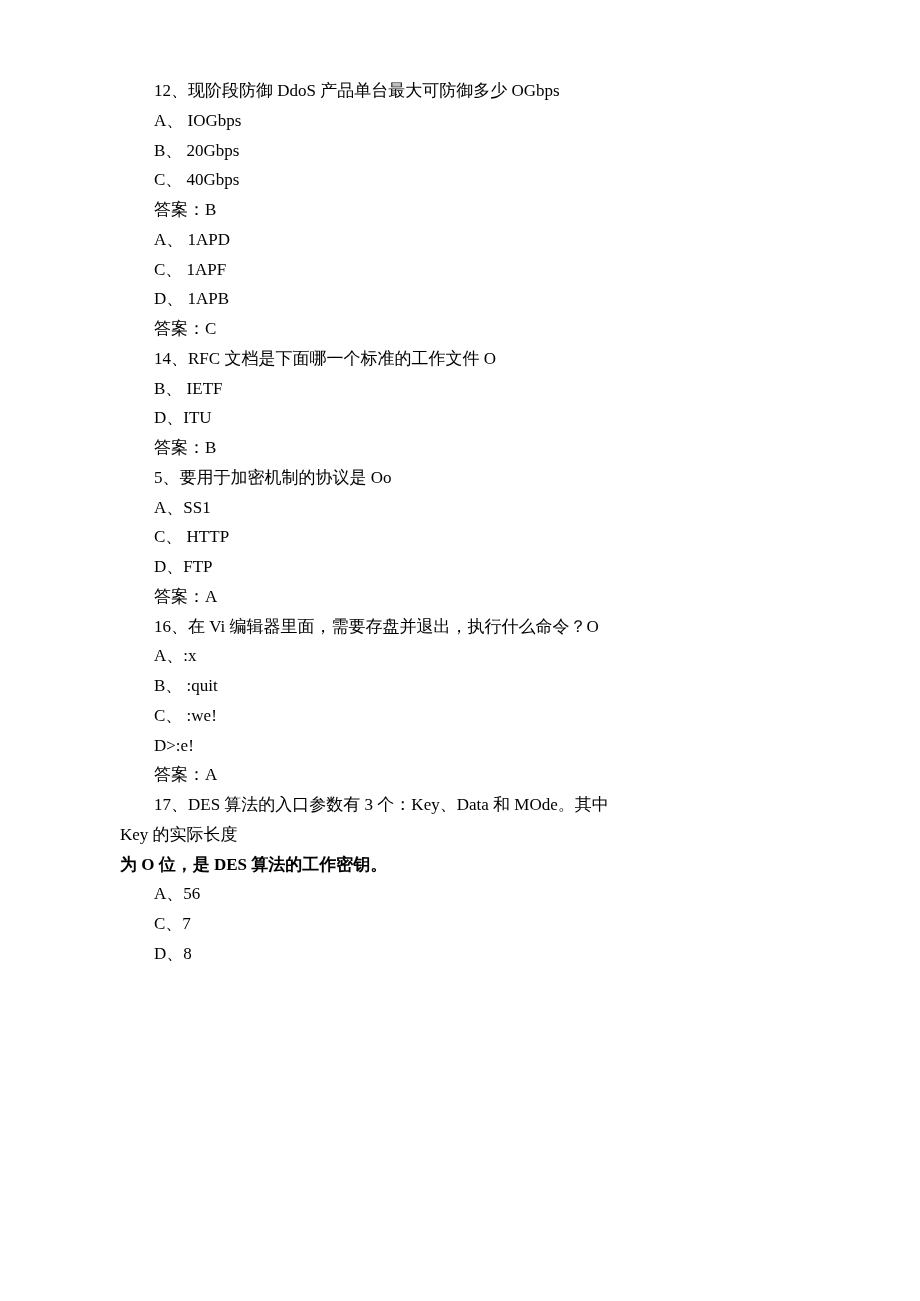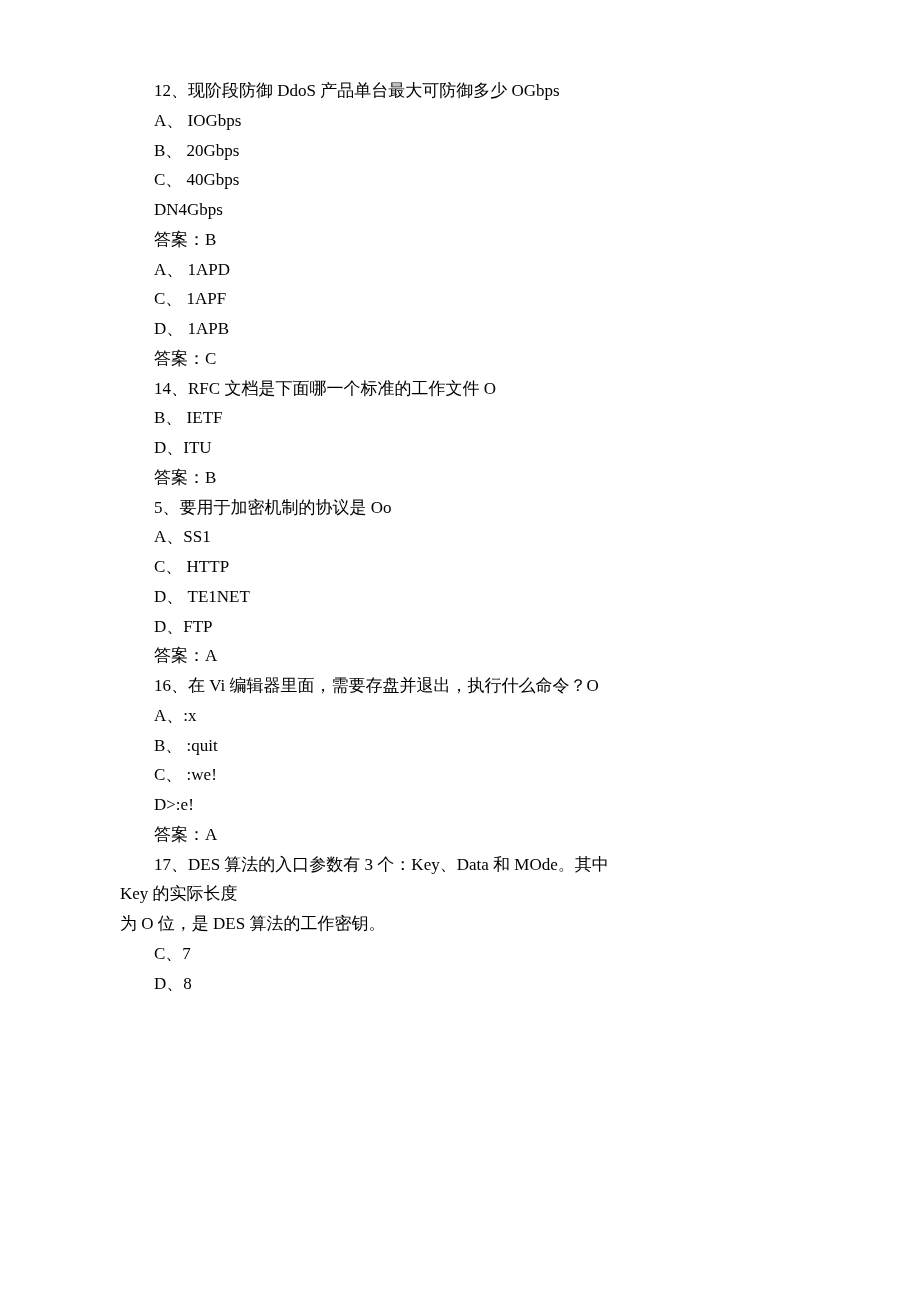--- a/index.html
+++ b/index.html
@@ -17,49 +17,49 @@
     box-sizing: border-box;
     padding: 48px 120px 80px 120px;
     margin-top: 28px;
   }
   .line {
     text-indent: 2em;
     white-space: pre-wrap;
   }
   .line-noindent {
     text-indent: 0;
+    font-weight: bold;
   }
 </style>
 </head>
 <body>
 
 <div class="page">
   <div class="line">12、现阶段防御 DdoS 产品单台最大可防御多少 OGbps</div>
   <div class="line">A、 IOGbps</div>
   <div class="line">B、 20Gbps</div>
   <div class="line">C、 40Gbps</div>
-  <div class="line">DN4Gbps</div>
   <div class="line">答案：B</div>
   <div class="line">A、 1APD</div>
   <div class="line">C、 1APF</div>
   <div class="line">D、 1APB</div>
   <div class="line">答案：C</div>
   <div class="line">14、RFC 文档是下面哪一个标准的工作文件 O</div>
   <div class="line">B、 IETF</div>
   <div class="line">D、ITU</div>
   <div class="line">答案：B</div>
   <div class="line">5、要用于加密机制的协议是 Oo</div>
   <div class="line">A、SS1</div>
   <div class="line">C、 HTTP</div>
-  <div class="line">D、 TE1NET</div>
   <div class="line">D、FTP</div>
   <div class="line">答案：A</div>
   <div class="line">16、在 Vi 编辑器里面，需要存盘并退出，执行什么命令？O</div>
   <div class="line">A、:x</div>
   <div class="line">B、 :quit</div>
   <div class="line">C、 :we!</div>
   <div class="line">D&gt;:e!</div>
   <div class="line">答案：A</div>
   <div class="line">17、DES 算法的入口参数有 3 个：Key、Data 和 MOde。其中 Key 的实际长度</div>
   <div class="line line-noindent">为 O 位，是 DES 算法的工作密钥。</div>
+  <div class="line">A、56</div>
   <div class="line">C、7</div>
   <div class="line">D、8</div>
 </div>
 
 </body></html>

